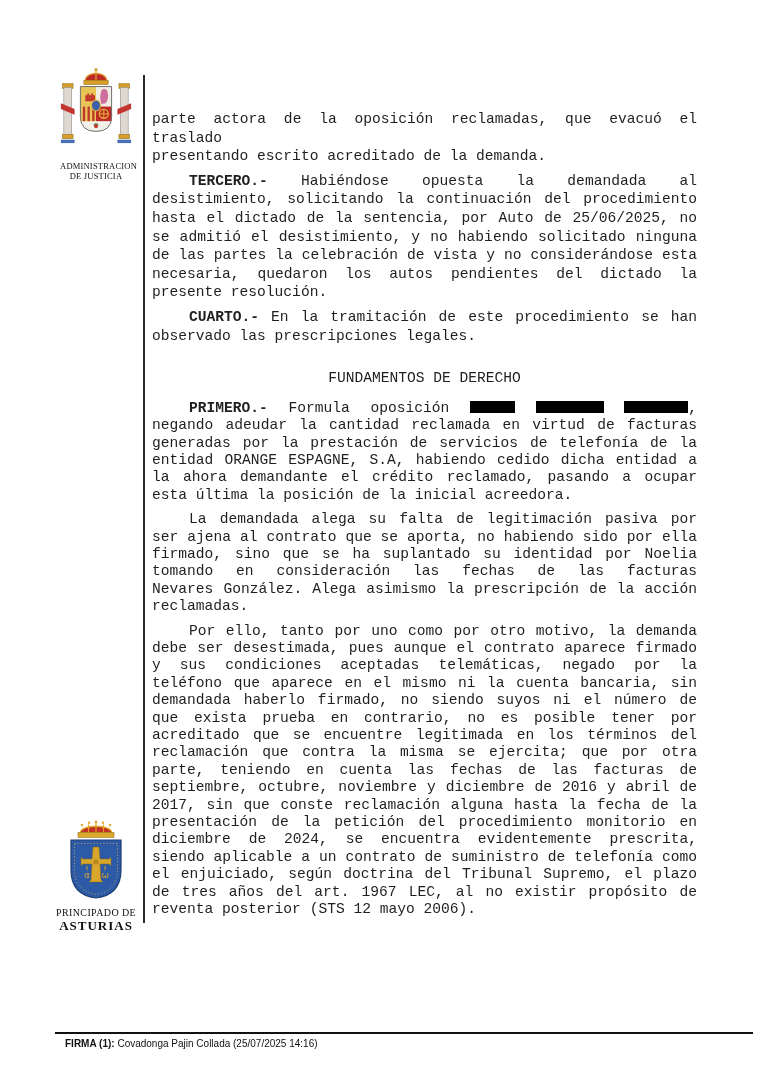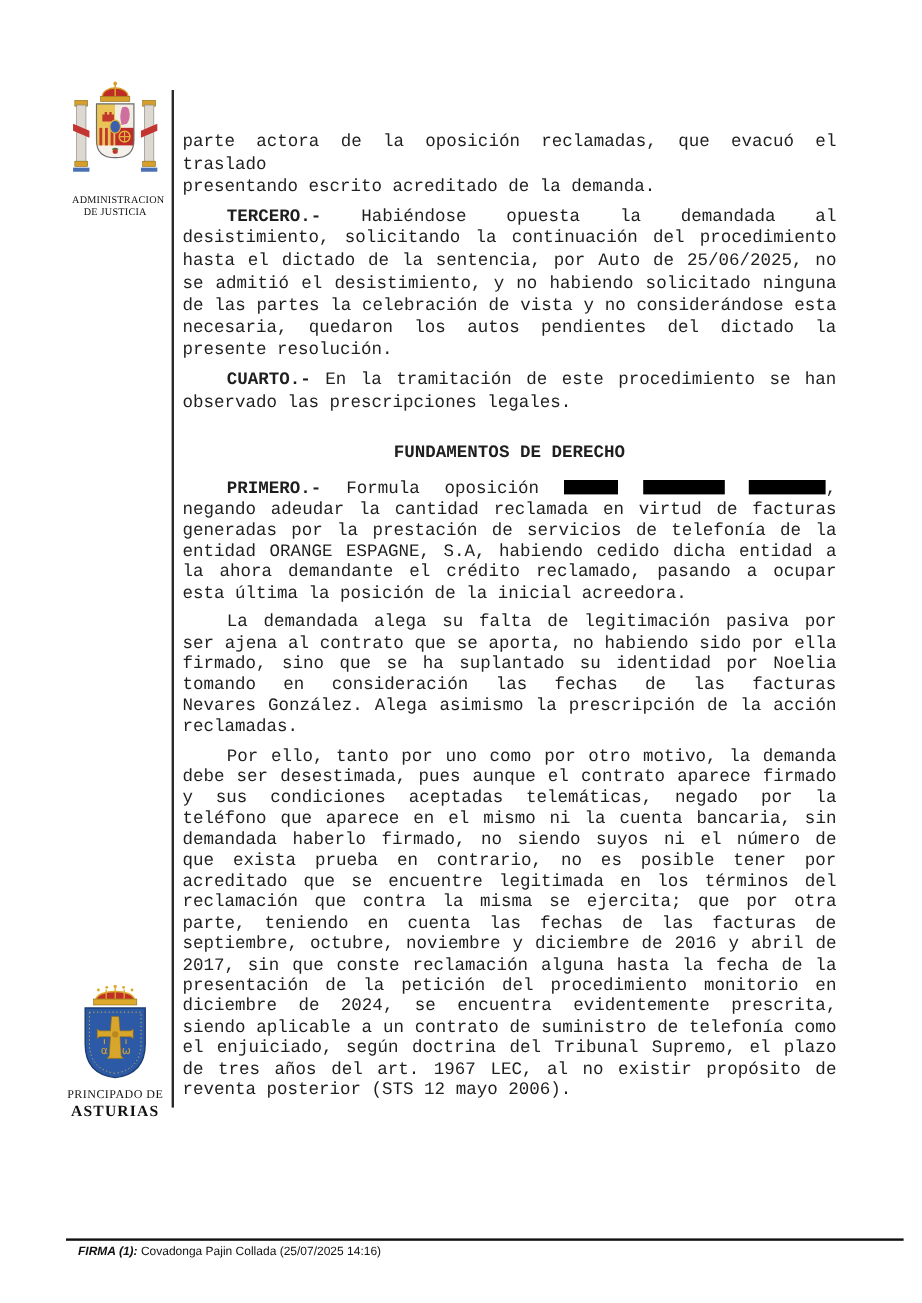--- a/index.html
+++ b/index.html
@@ -24,28 +24,28 @@
   .content{position:absolute;left:152px;top:110px;width:545px;font-size:14.6px;}
   .para{margin:0;}
   .para + .para{margin-top:6px;}
   .para.sec-b + .para.sec-b{margin-top:7px;}
   .sec-a .line{line-height:18.6px;}
   .sec-b .line{line-height:17.4px;}
   .line{text-align:justify;text-align-last:justify;}
   .line.last{text-align-last:left;}
   .line.indent{text-indent:37px;}
   .line b{font-weight:bold;}
-  .heading{font-weight:bold;text-align:center;line-height:18.6px;margin-top:24px;margin-bottom:12px;}
+  .heading{font-weight:normal;text-align:center;line-height:18.6px;margin-top:24px;margin-bottom:12px;}
   .redact{display:inline-block;height:12px;background:#000;vertical-align:-1px;}
 
   
   .footer-rule{position:absolute;left:55px;top:1032px;width:698px;height:2px;background:#111;}
   .footer-text{position:absolute;left:65px;top:1038px;font-family:"Liberation Sans","DejaVu Sans",sans-serif;
                font-size:10px;color:#111;}
-  .footer-text b{font-weight:bold;font-style:italic;}
+  .footer-text b{font-weight:bold;}
 </style>
 </head>
 <body>
 
 <div class="page">
 
   <div class="emblem emblem-justice">
     <span>
     <svg width="78" height="84" viewBox="0 0 80 86">
 

